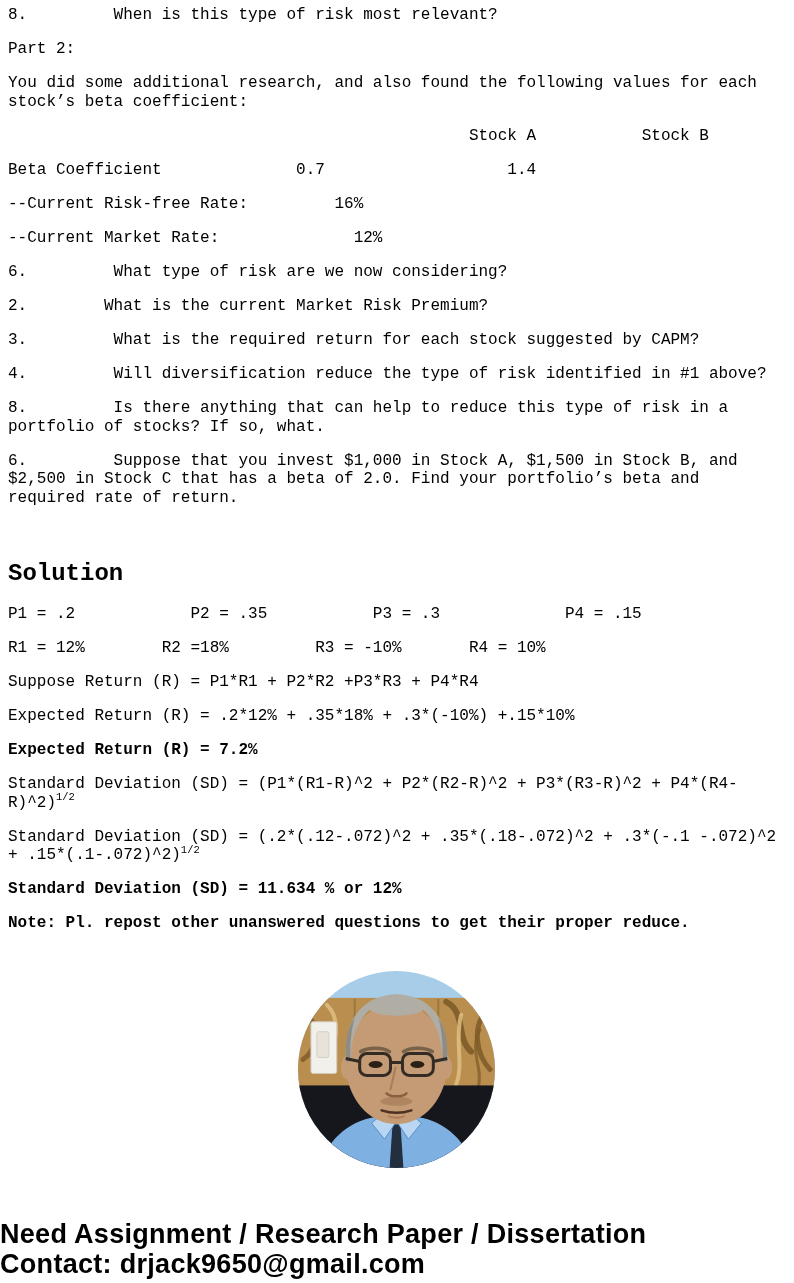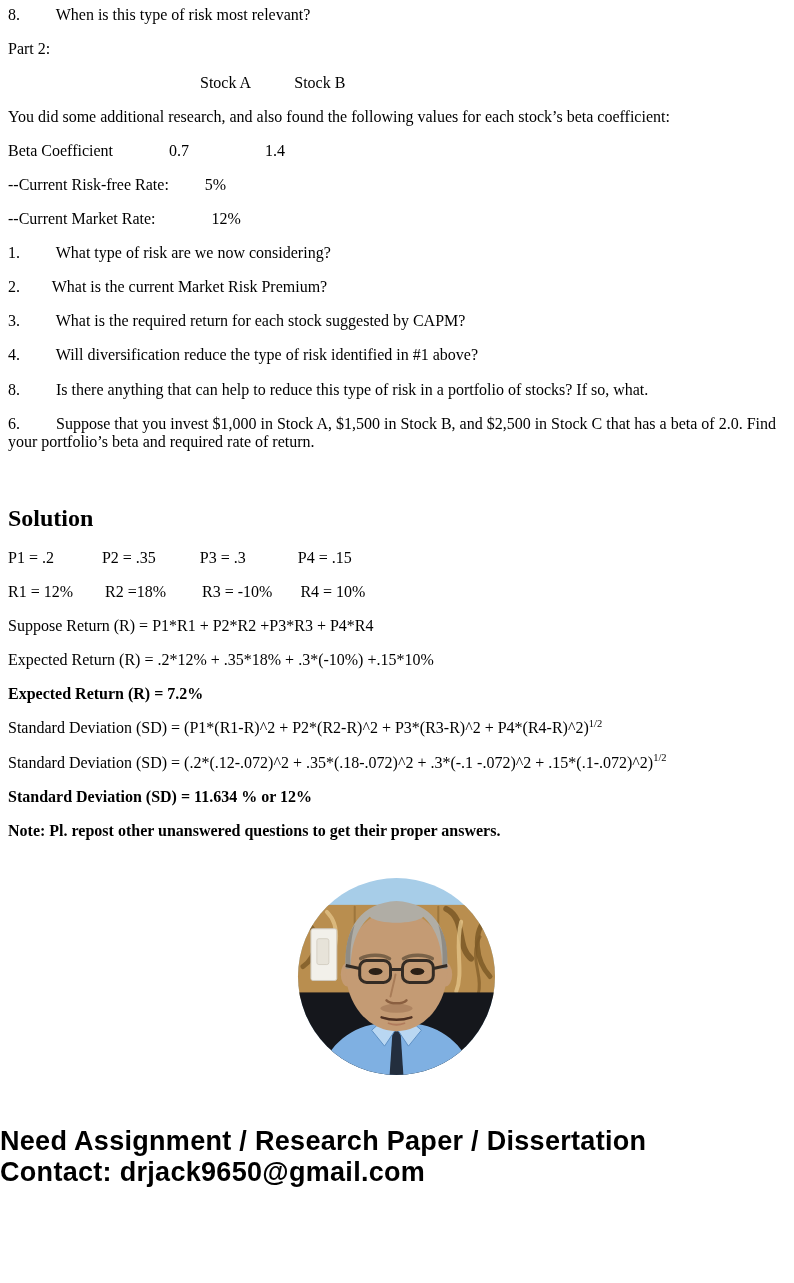--- a/index.html
+++ b/index.html
@@ -5,20 +5,21 @@
   html, body { margin: 0; padding: 0; background: #ffffff; }
   body {
     width: 794px;
     min-height: 1283px;
     color: #000;
     font-family: "Liberation Serif", "DejaVu Serif", serif;
   }
   .doc {
     padding: 6px 9px 0 8px;
     font-size: 16px;
+    font-family: Liberation Mono, monospace;
   }
   .para {
     margin: 0 0 15.5px 0;
     line-height: 1.16;
     white-space: pre-wrap;
   }
   .bold { font-weight: bold; }
   .heading {
     font-size: 24px;
     font-weight: bold;
@@ -46,46 +47,46 @@
     letter-spacing: 0.3px;
   }
   .footer div { white-space: pre; }
 </style>
 </head>
 <body>
 
 <div class="doc">
   <p class="para">8.         When is this type of risk most relevant?</p>
   <p class="para">Part 2:</p>
+  <p class="para">You did some additional research, and also found the following values for each stock’s beta coefficient:</p>
   <p class="para">                                                Stock A           Stock B</p>
-  <p class="para">You did some additional research, and also found the following values for each stock’s beta coefficient:</p>
   <p class="para">Beta Coefficient              0.7                   1.4</p>
-  <p class="para">--Current Risk-free Rate:         5%</p>
+  <p class="para">--Current Risk-free Rate:         16%</p>
   <p class="para">--Current Market Rate:              12%</p>
-  <p class="para">1.         What type of risk are we now considering?</p>
+  <p class="para">6.         What type of risk are we now considering?</p>
   <p class="para">2.        What is the current Market Risk Premium?</p>
   <p class="para">3.         What is the required return for each stock suggested by CAPM?</p>
   <p class="para">4.         Will diversification reduce the type of risk identified in #1 above?</p>
   <p class="para">8.         Is there anything that can help to reduce this type of risk in a portfolio of stocks? If so, what.</p>
   <p class="para">6.         Suppose that you invest $1,000 in Stock A, $1,500 in Stock B, and $2,500 in Stock C that has a beta of 2.0. Find your portfolio’s beta and required rate of return.</p>
 
   <p class="para heading">Solution</p>
 
   <p class="para">P1 = .2            P2 = .35           P3 = .3             P4 = .15</p>
   <p class="para">R1 = 12%        R2 =18%         R3 = -10%       R4 = 10%</p>
   <p class="para">Suppose Return (R) = P1*R1 + P2*R2 +P3*R3 + P4*R4</p>
   <p class="para">Expected Return (R) = .2*12% + .35*18% + .3*(-10%) +.15*10%</p>
   <p class="para bold">Expected Return (R) = 7.2%</p>
 
   <p class="para"><span>Standard Deviation (SD) = (P1*(R1-R)^2 + P2*(R2-R)^2 + P3*(R3-R)^2 + P4*(R4-R)^2)</span><sup>1/2</sup></p>
 
   <p class="para"><span>Standard Deviation (SD) = (.2*(.12-.072)^2 + .35*(.18-.072)^2 + .3*(-.1 -.072)^2 + .15*(.1-.072)^2)</span><sup>1/2</sup></p>
 
   <p class="para bold">Standard Deviation (SD) = 11.634 % or 12%</p>
-  <p class="para bold">Note: Pl. repost other unanswered questions to get their proper answers.</p>
+  <p class="para bold">Note: Pl. repost other unanswered questions to get their proper reduce.</p>
 
   <div class="avatar-wrap">
     <svg width="199" height="199" viewBox="0 0 200 200" role="img" aria-label="tutor portrait">
       <defs>
         <clipPath id="avclip">
             <circle cx="100" cy="100" r="99"></circle>
           </clipPath>
       </defs>
       <g clip-path="url(#avclip)">
         <rect x="0" y="0" width="200" height="200" fill="#a7cde8"></rect>

